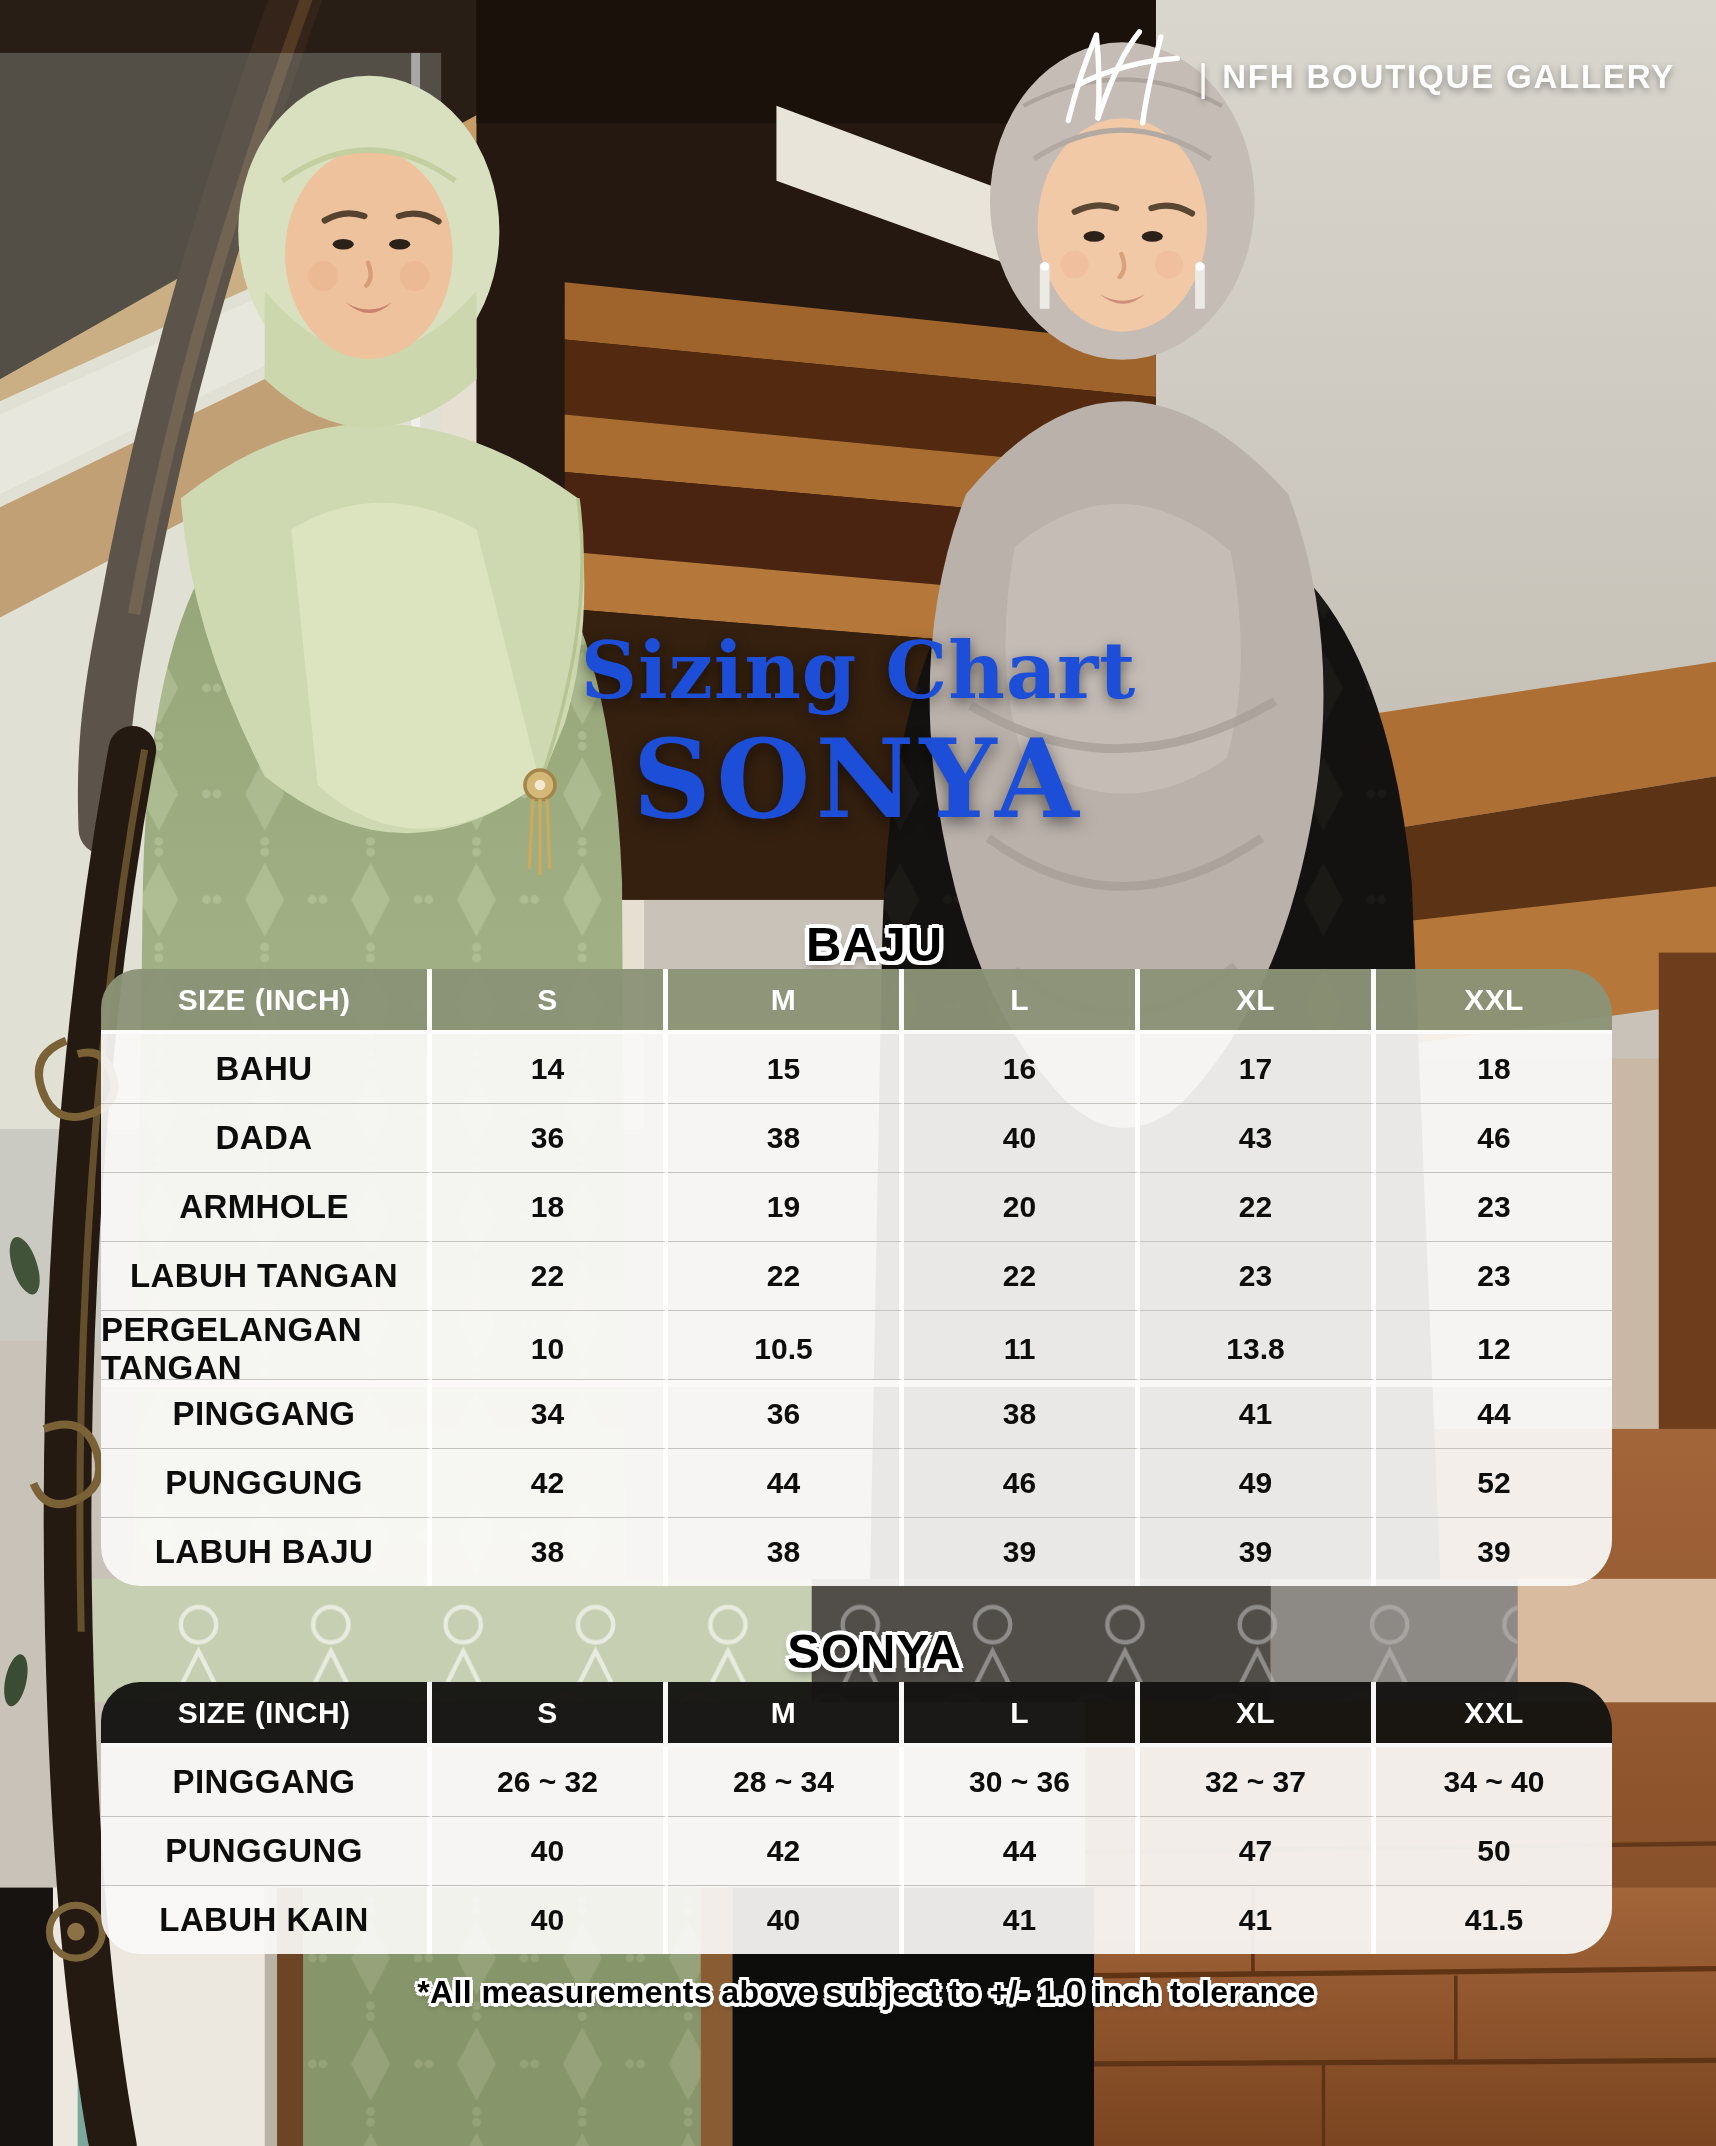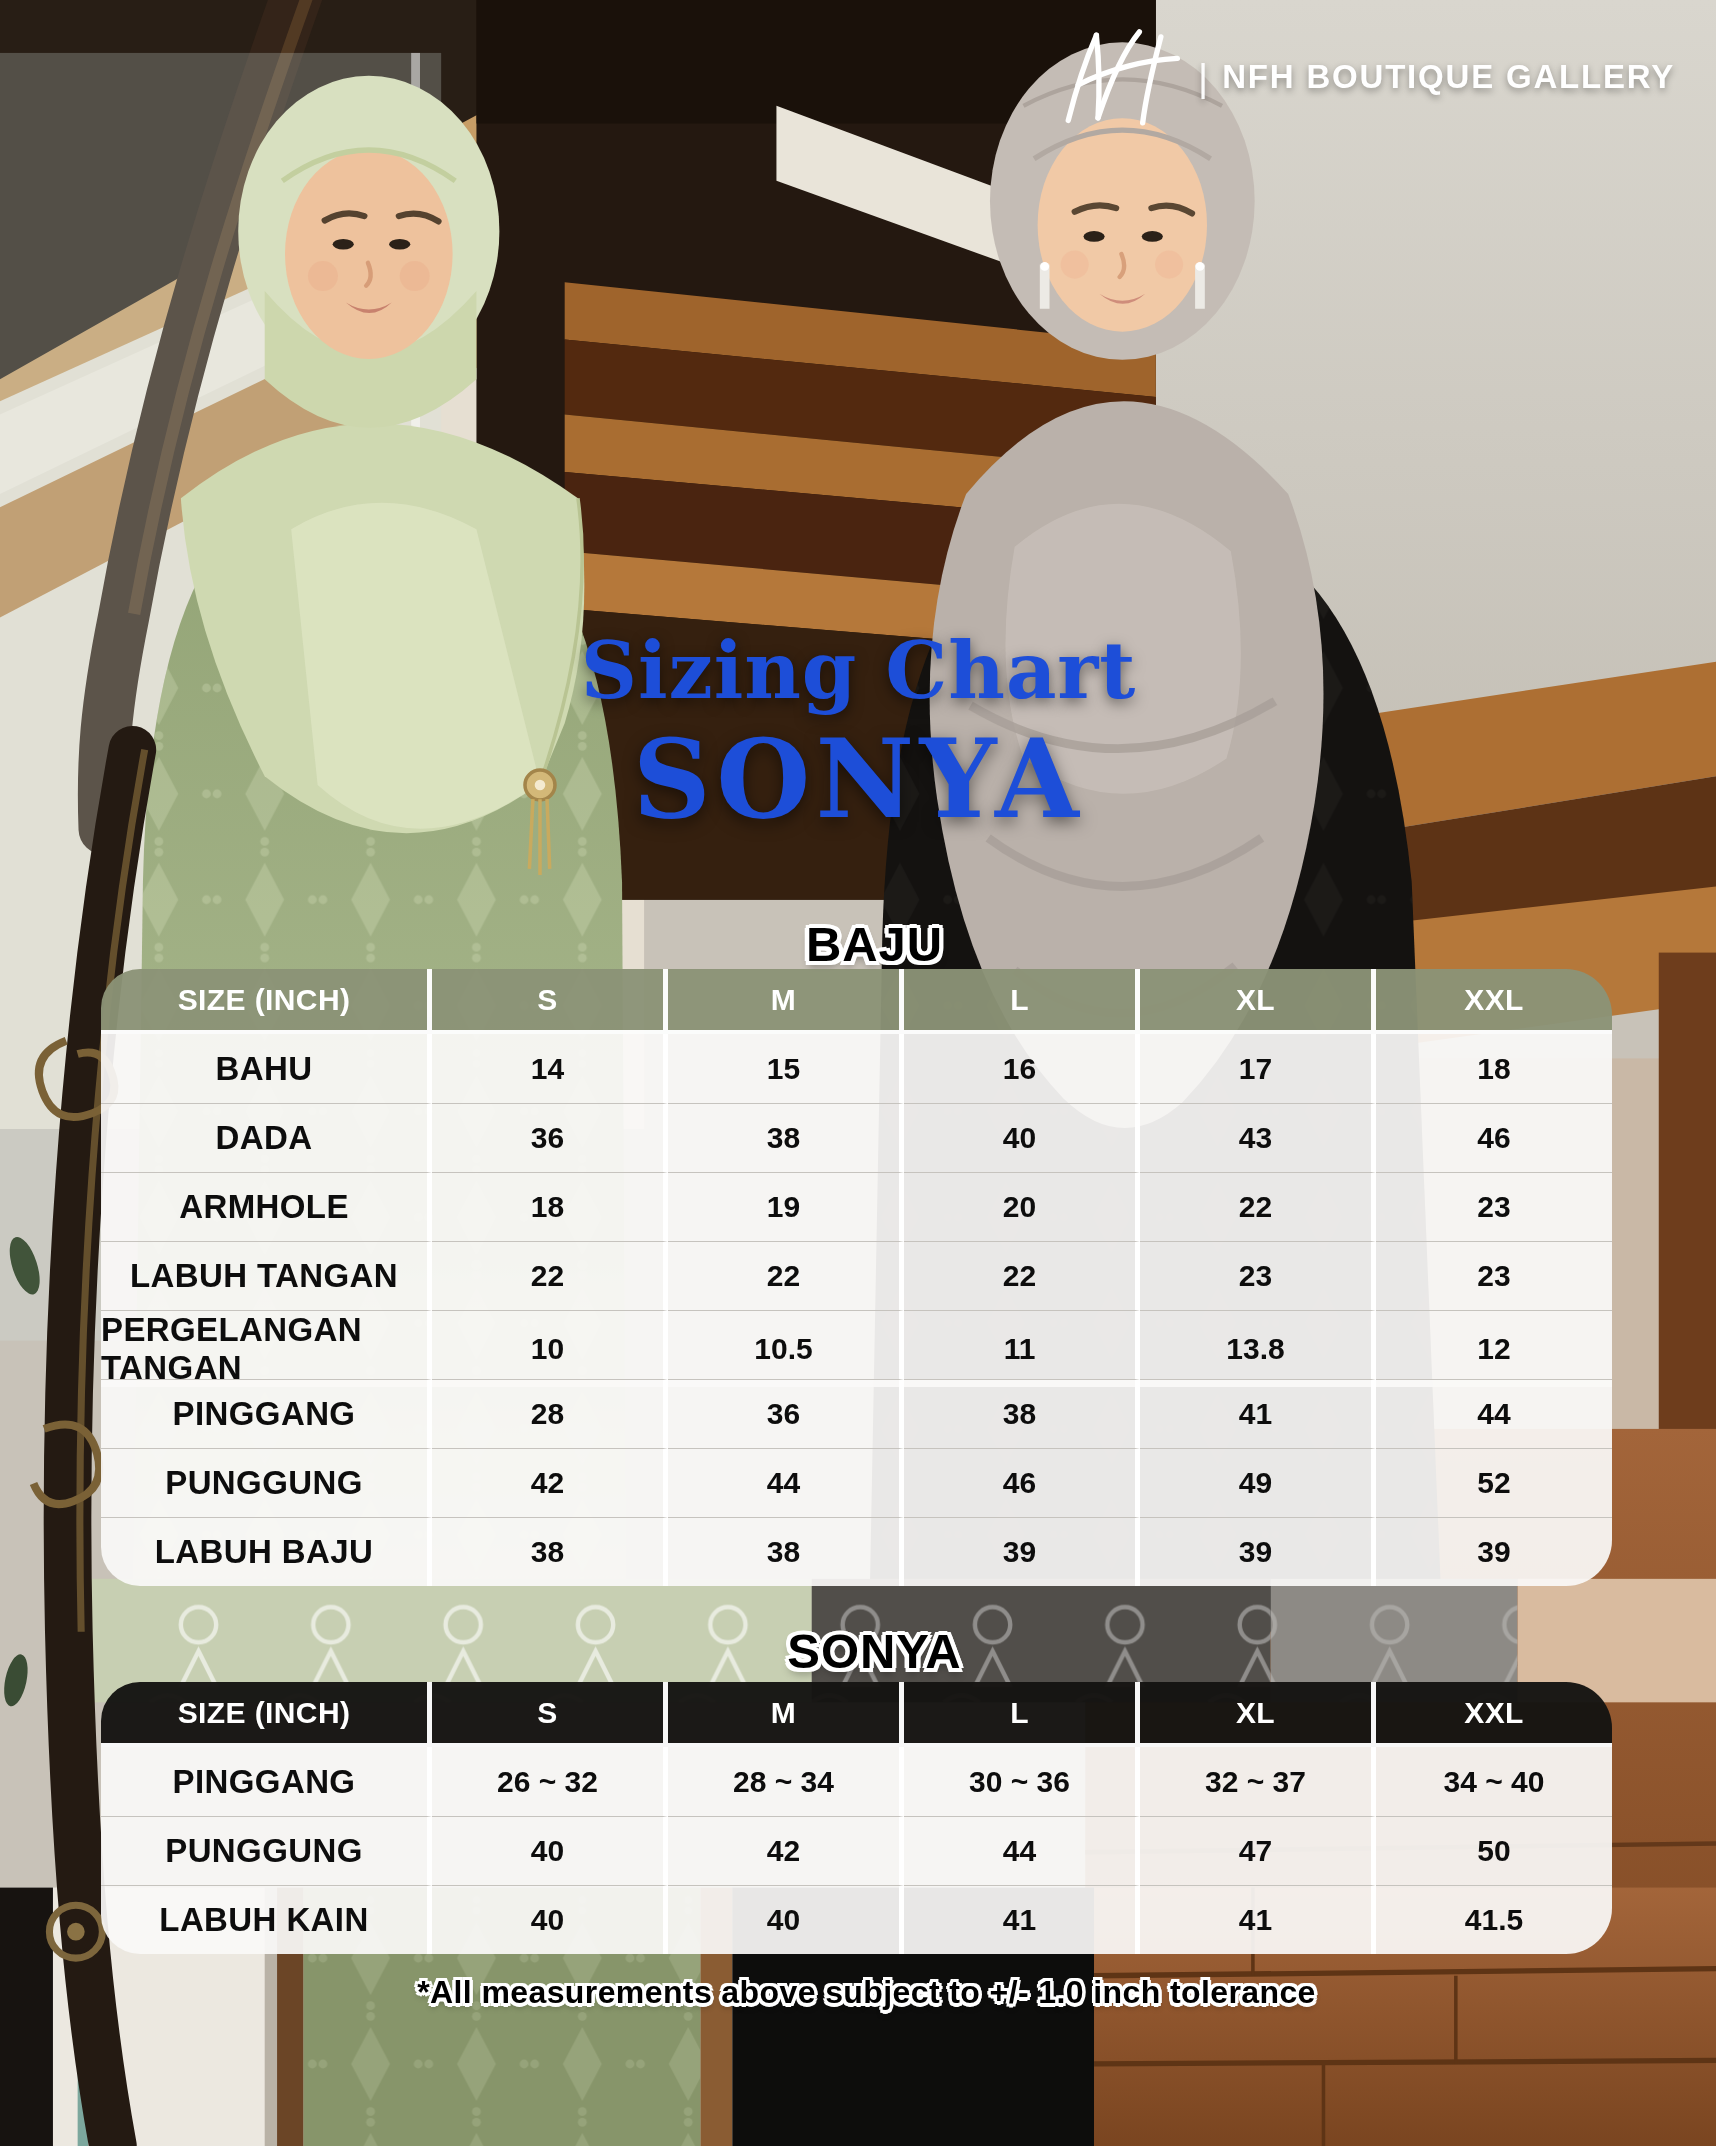--- a/index.html
+++ b/index.html
@@ -287,21 +287,21 @@
     <div class="trow">
       <div class="cell label">PERGELANGAN TANGAN</div>
       <div class="cell value">10</div>
       <div class="cell value">10.5</div>
       <div class="cell value">11</div>
       <div class="cell value">13.8</div>
       <div class="cell value">12</div>
     </div>
     <div class="trow">
       <div class="cell label">PINGGANG</div>
-      <div class="cell value">28</div>
+      <div class="cell value">34</div>
       <div class="cell value">36</div>
       <div class="cell value">38</div>
       <div class="cell value">41</div>
       <div class="cell value">44</div>
     </div>
     <div class="trow">
       <div class="cell label">PUNGGUNG</div>
       <div class="cell value">42</div>
       <div class="cell value">44</div>
       <div class="cell value">46</div>

